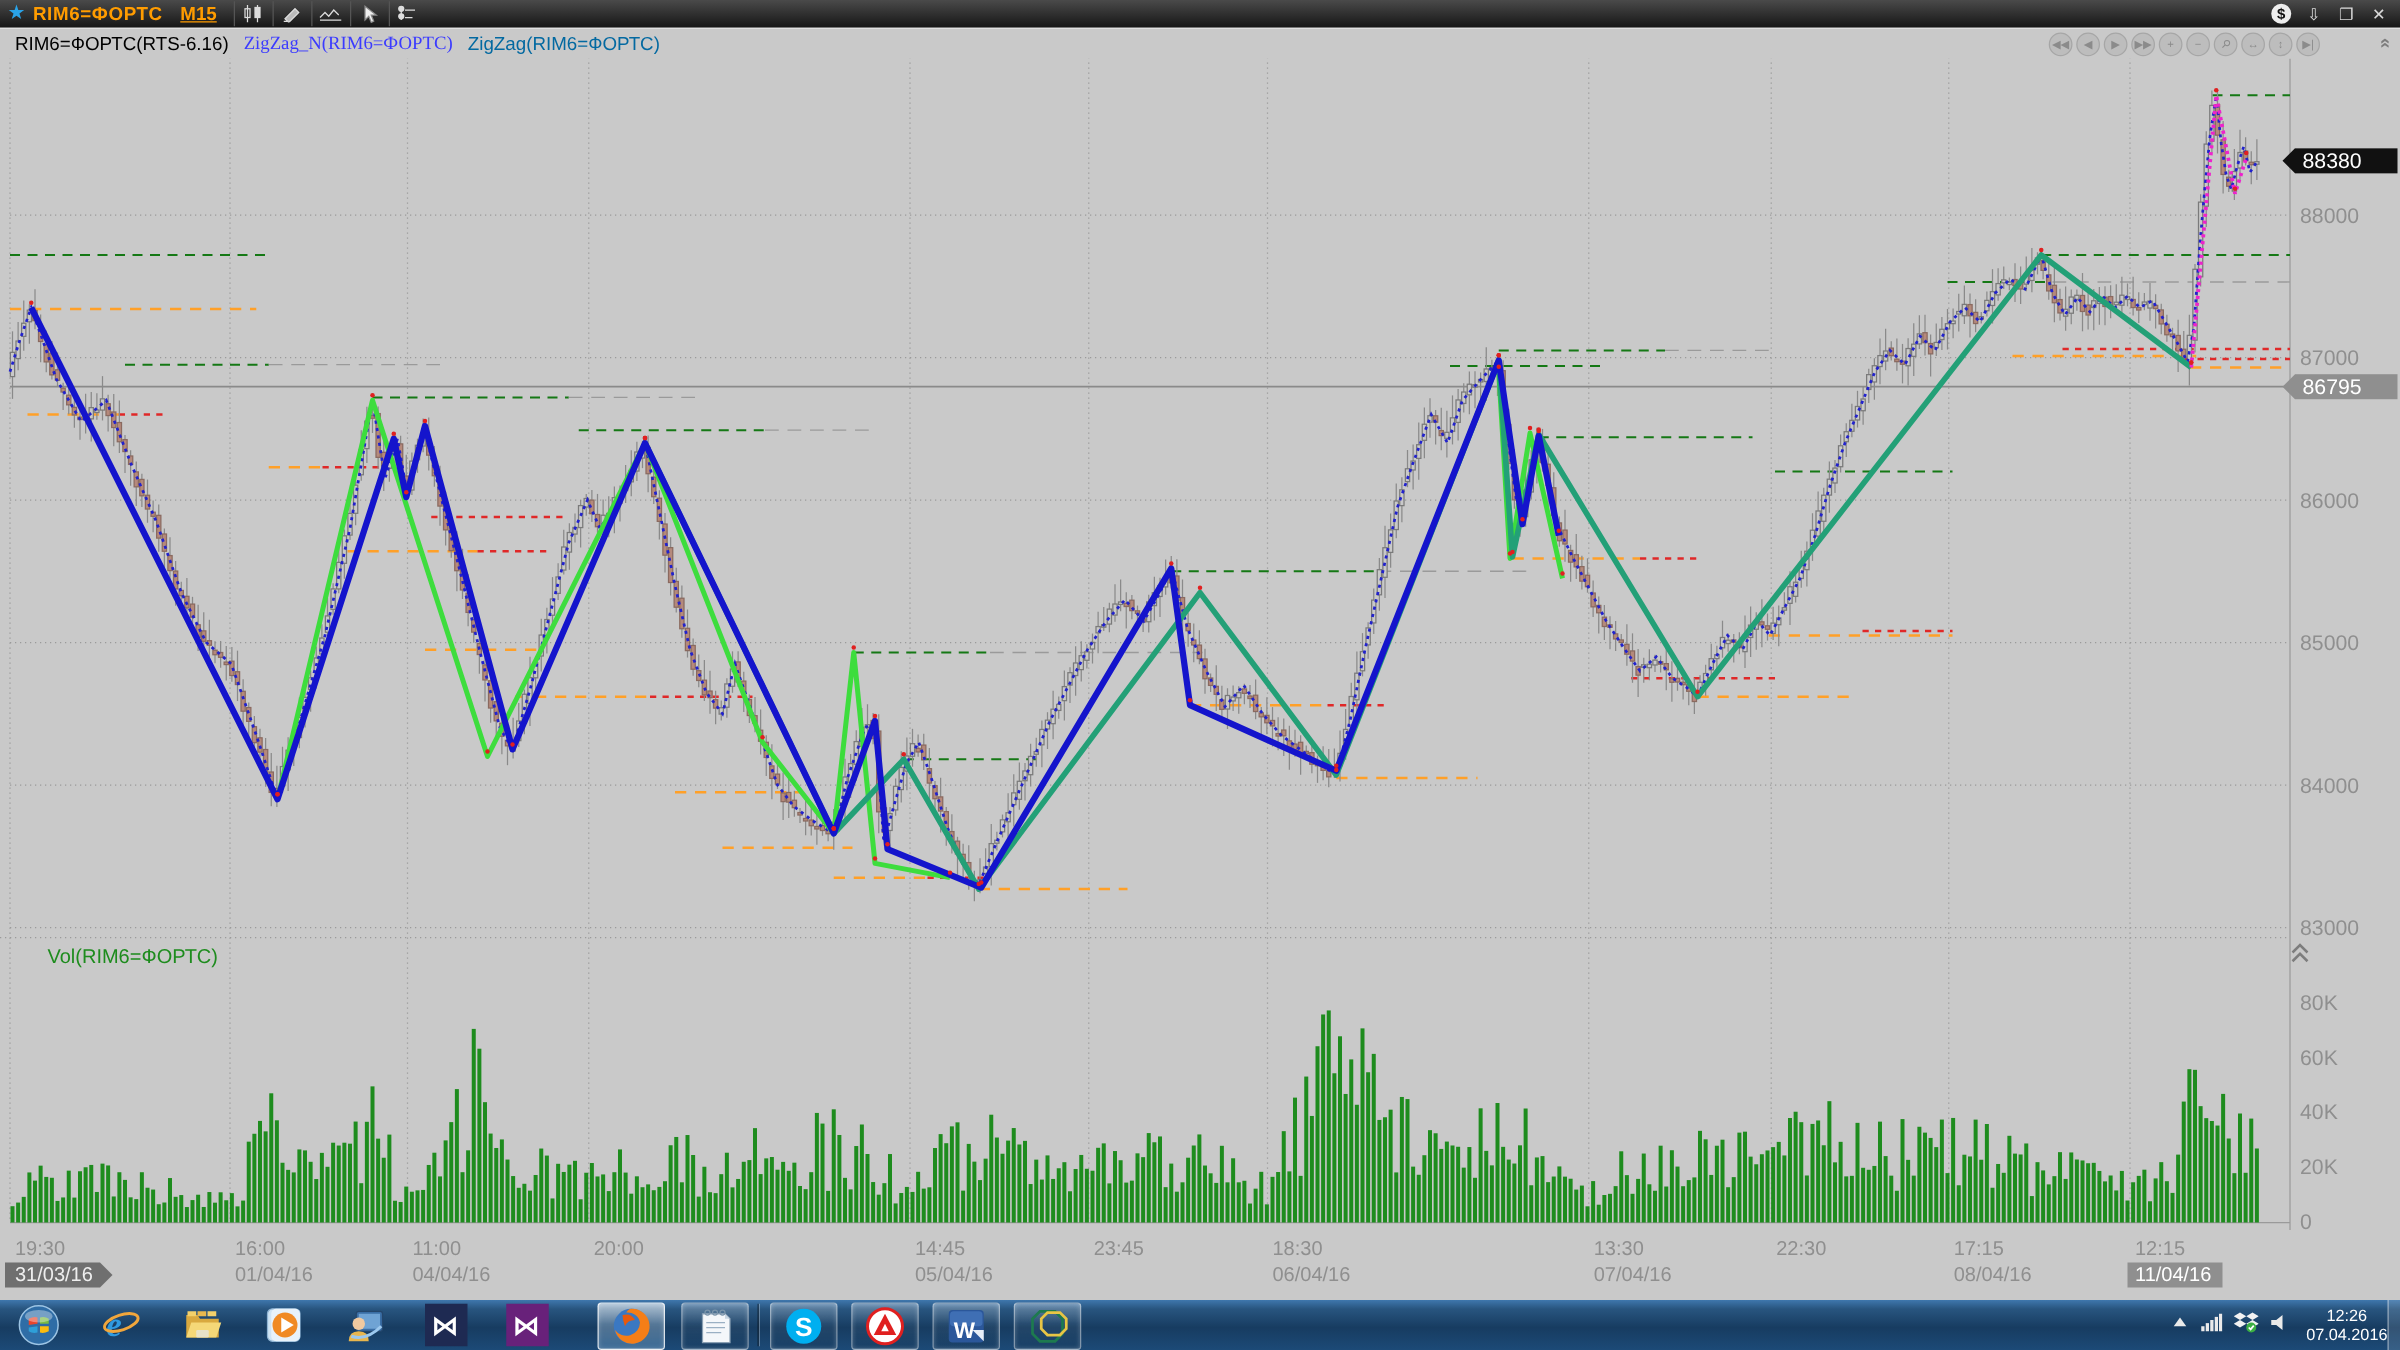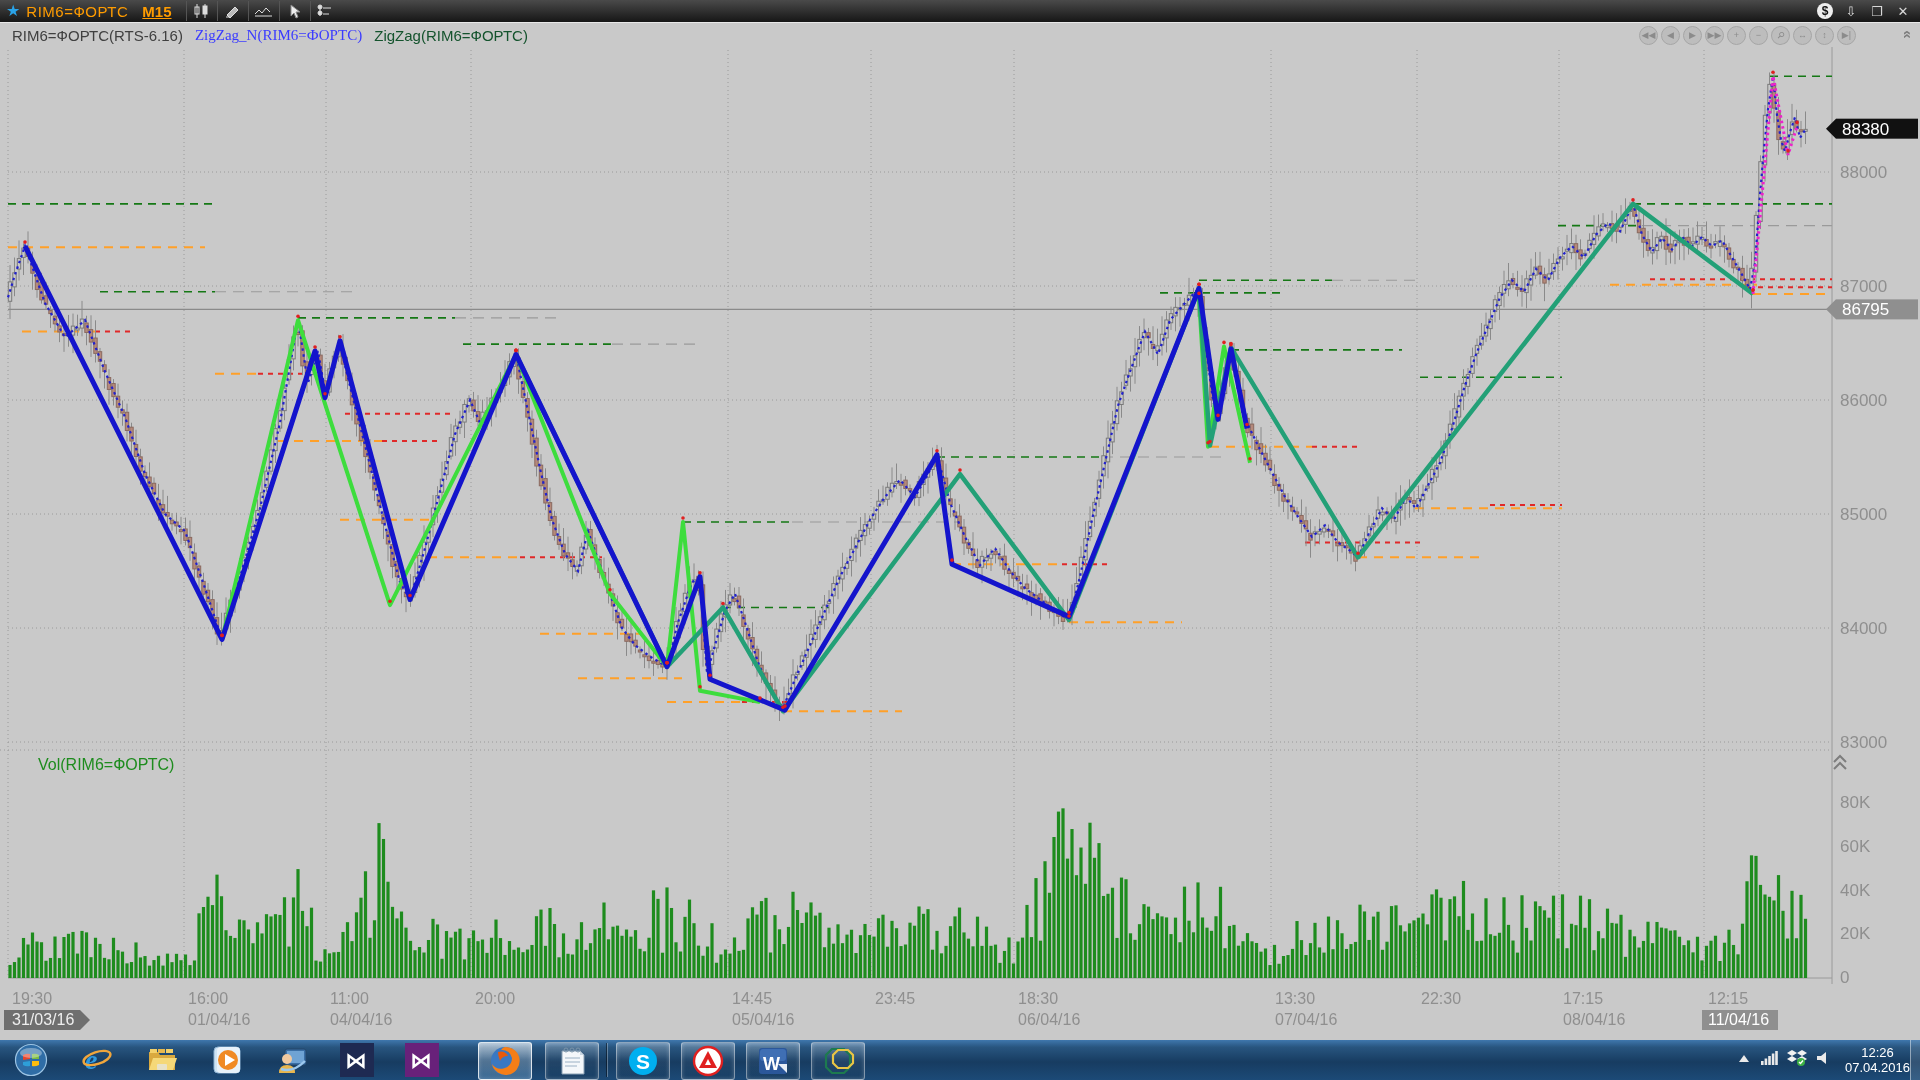--- a/index.html
+++ b/index.html
@@ -2,35 +2,35 @@
 <html><head>
 <meta charset="utf-8">
 <style>
   html,body{margin:0;padding:0;background:#000;}
   .app{position:relative;width:1920px;height:1080px;overflow:hidden;
        font-family:"Liberation Sans",sans-serif;background:#c9c9c9;}
   
   .titlebar{position:absolute;left:0;top:0;width:1920px;height:22px;
     background:linear-gradient(#4a4a4a,#161616);display:flex;align-items:center;z-index:5;}
   .tb-star{color:#2aa3e8;font-size:16px;margin:0 6px 0 6px;line-height:22px;}
-  .tb-title{color:#ff9c00;font-size:15px;font-weight:normal;letter-spacing:.5px;}
+  .tb-title{color:#ff9c00;font-size:15px;font-weight:bold;letter-spacing:.5px;}
   .tb-tf{color:#ff9c00;font-size:15px;font-weight:bold;margin-left:14px;text-decoration:underline;}
   .tb-tools{display:flex;align-items:center;margin-left:14px;height:22px;}
   .tb-tool{width:30px;height:20px;display:flex;align-items:center;justify-content:center;
     border-left:1px solid #555;cursor:default;}
   .tb-tool svg{display:block;}
   .tb-right{margin-left:auto;display:flex;align-items:center;margin-right:4px;}
   .tb-rbtn{width:26px;height:20px;display:flex;align-items:center;justify-content:center;color:#d8d8d8;}
   
   .legendrow{position:absolute;left:0;top:22px;width:1920px;height:24px;background:#c9c9c9;
      border-top:1px solid #e8e8e8;display:flex;align-items:center;z-index:4;}
   .lg-item{font-size:15px;margin-left:12px;white-space:nowrap;}
-  .lg-instrument{color:#404040;}
+  .lg-instrument{color:#000000;}
   .lg-zzn{color:#3b3bff;font-family:Liberation Serif, serif;}
-  .lg-zz{color:#14532d;}
+  .lg-zz{color:#0369a1;}
   .navbtns{margin-left:auto;margin-right:64px;display:flex;gap:3px;align-items:center;}
   .navbtn{width:17px;height:17px;border-radius:50%;background:#bdbdbd;border:1px solid #a6a6a6;
     color:#8b8b8b;font-size:9px;display:flex;align-items:center;justify-content:center;line-height:1;}
   .collapse-top{position:absolute;right:8px;top:3px;color:#7d7d7d;font-size:15px;font-weight:bold;
     transform:rotate(90deg);}
   
   #chart{position:absolute;left:0;top:46px;width:1920px;height:994px;background:#c9c9c9;}
   
   .taskbar{position:absolute;left:0;top:1040px;width:1920px;height:40px;
     background:linear-gradient(#3f77ad 0%,#28557f 18%,#173c61 55%,#1c4a77 100%);z-index:6;}

